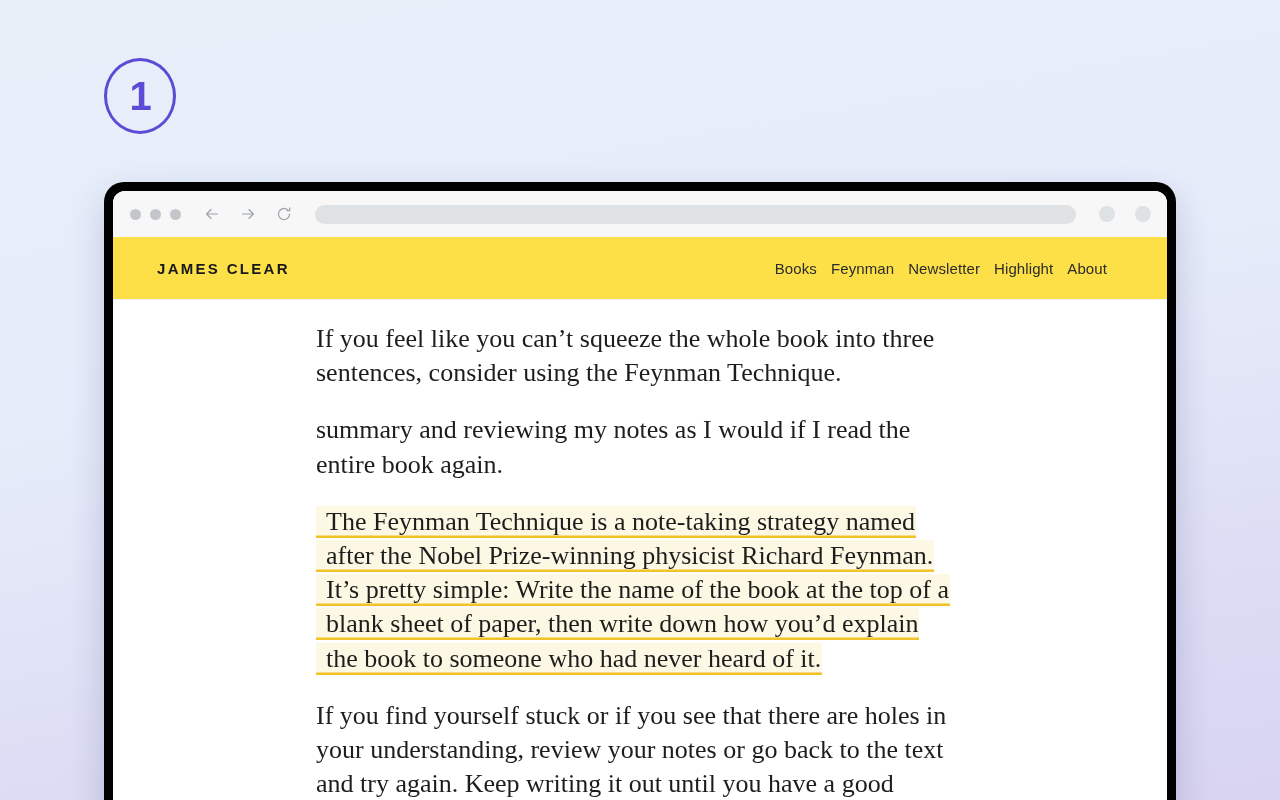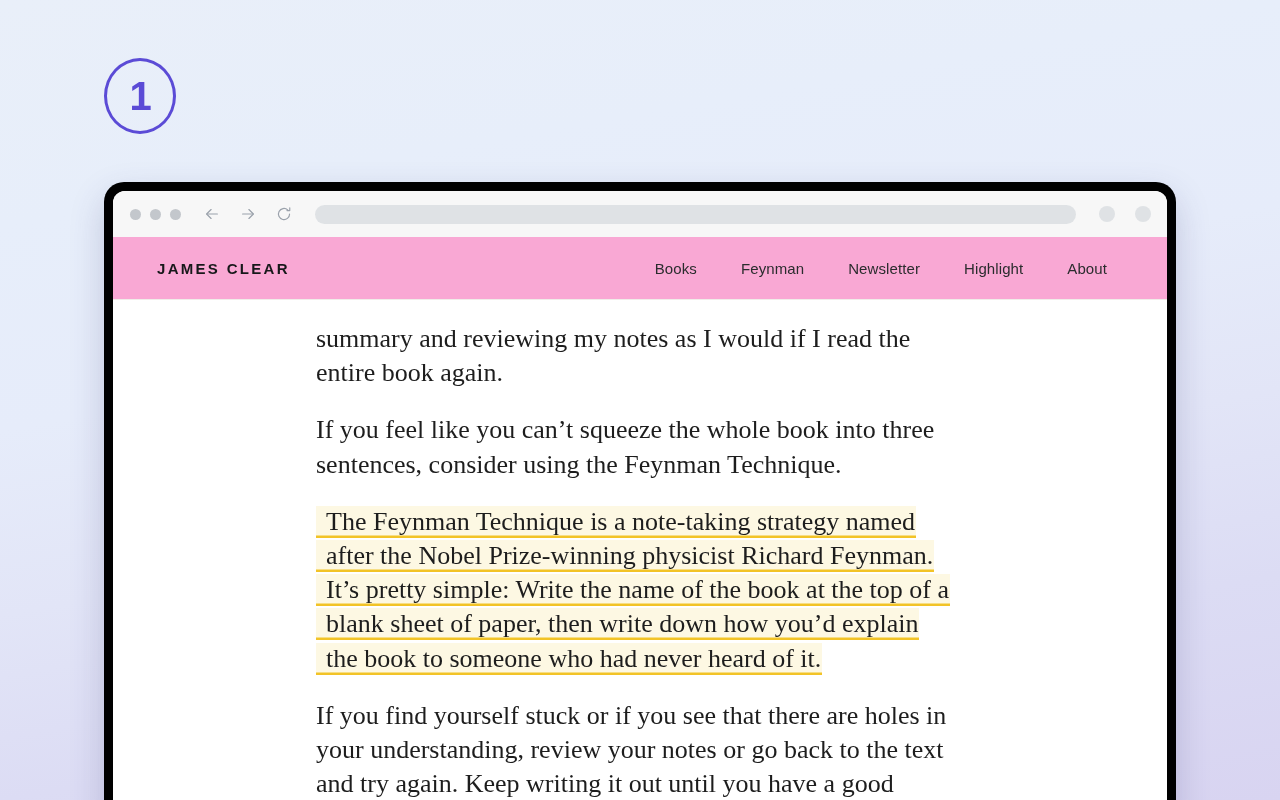--- a/index.html
+++ b/index.html
@@ -134,39 +134,39 @@
   .toolbar-circle {
     width: 16px;
     height: 16px;
     border-radius: 50%;
     background: #dfe2e5;
   }
 
   
   .site-header {
     height: 63px;
-    background: #f9a8d4;
+    background: #fde047;
     display: flex;
     align-items: center;
     justify-content: space-between;
     padding: 0 60px 0 44px;
     border-bottom: 1px solid #f0eee9;
   }
 
   .site-logo {
     font-size: 15px;
     font-weight: bold;
     letter-spacing: 2.3px;
     color: #17181a;
   }
 
   .site-nav {
     display: flex;
     align-items: center;
-    gap: 44px;
+    gap: 14px;
   }
   .site-nav-link {
     font-size: 15px;
     color: #2b2c2e;
     letter-spacing: 0.1px;
   }
 
   
   .article {
     background: #ffffff;
@@ -251,23 +251,23 @@
         <a class="site-nav-link">Feynman</a>
         <a class="site-nav-link">Newsletter</a>
         <a class="site-nav-link">Highlight</a>
         <a class="site-nav-link">About</a>
       </div>
     </div>
 
     <div class="article">
       <div class="article-inner">
 
+        <p>If you feel like you can’t squeeze the whole book into three sentences, consider using the Feynman Technique.</p>
+
         <p>summary and reviewing my notes as I would if I read the entire book again.</p>
-
-        <p>If you feel like you can’t squeeze the whole book into three sentences, consider using the Feynman Technique.</p>
 
         <p><span class="highlight-mark">The Feynman Technique is a note-taking strategy named after the Nobel Prize-winning physicist Richard Feynman. It’s pretty simple: Write the name of the book at the top of a blank sheet of paper, then write down how you’d explain the book to someone who had never heard of it.</span></p>
 
         <p>If you find yourself stuck or if you see that there are holes in your understanding, review your notes or go back to the text and try again. Keep writing it out until you have a good handle on the main ideas and feel confident in your</p>
 
       </div>
     </div>
 
   </div>
 </div>

